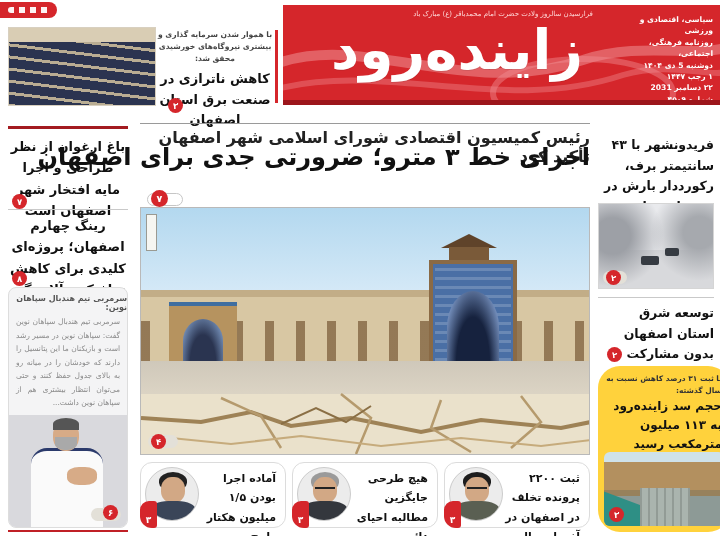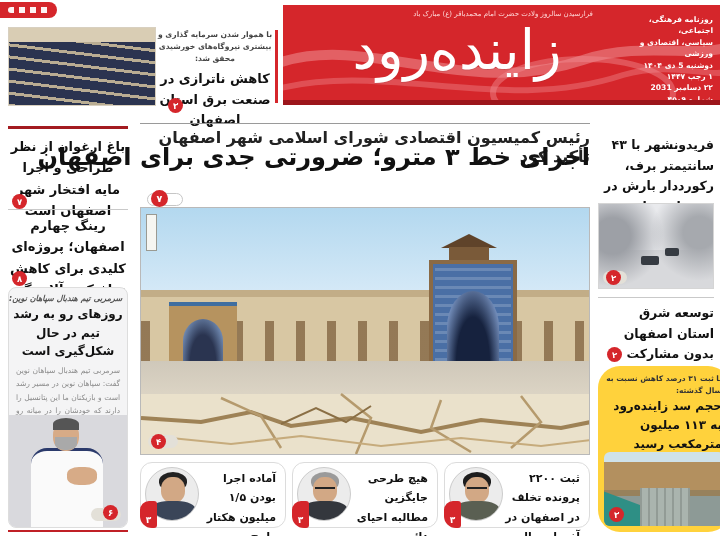--- a/index.html
+++ b/index.html
@@ -11,21 +11,21 @@
   }
   .abs { position:absolute; }
 
   
   #masthead { left:283px; top:5px; width:437px; height:100px; background:#d5262b; overflow:hidden; }
   #masthead .bottom-strip { position:absolute; left:0; bottom:0; width:100%; height:5px; background:#9c151b; }
   #masthead svg.waves { position:absolute; left:0; top:0; }
   #masthead .greeting { position:absolute; left:95px; top:5px; width:250px; text-align:center;
     color:#ffd9d9; font-size:7px; }
   #masthead .logo { position:absolute; left:6px; top:10px; width:336px; text-align:center;
-    color:#ffffff; font-size:55px; font-weight:400; line-height:1.3; letter-spacing:-2px;
+    color:#ffffff; font-size:55px; font-weight:700; line-height:1.3; letter-spacing:-2px;
     text-shadow:0 1px 0 rgba(0,0,0,.08); white-space:nowrap; }
   #masthead .info { position:absolute; right:7px; top:9px; width:100px; color:#ffffff;
     font-size:7.6px; line-height:1.5; text-align:right; font-weight:700; }
 
   
   .page-circle { background:#d5262b; color:#fff; border-radius:50%;
     width:15px; height:15px; display:flex; align-items:center; justify-content:center;
     font-size:8.5px; font-weight:bold; position:absolute; z-index:6; }
   .corner-pill { position:absolute; background:#e3e0d8; border-radius:8px; width:30px; height:13px; z-index:5; }
   .gray-divider { position:absolute; height:1px; background:#c9c9c9; }
@@ -122,21 +122,21 @@
   
   .ls { left:8px; width:120px; }
   #ls-redline { left:8px; top:126px; width:120px; height:2.5px; background:#a31b20; position:absolute; }
   #ls1 { top:136px; font-size:13px; line-height:1.65; text-align:center; }
   #ls1-circle { left:12px; top:194px; }
   #ls-div1 { left:8px; top:209px; width:120px; }
   #ls2 { top:215px; font-size:13px; line-height:1.65; text-align:center; }
   #ls2-circle { left:12px; top:271px; }
   #sports-box { left:8px; top:287px; width:120px; height:241px; background:#f4f4f5; border:1px solid #ddd;
     border-radius:8px; overflow:hidden; position:absolute; }
-  #sports-box .kicker { margin-top:6px; font-size:8px; color:#555; text-align:left;font-style:italic; }
+  #sports-box .kicker { margin-top:6px; font-size:8px; color:#555; text-align:right; }
   #sports-box .headline { font-size:12px; line-height:1.55; text-align:center; margin-top:2px; }
   #sports-box .body { font-size:7.5px; color:#8a8a8a; line-height:1.8; text-align:justify; padding:3px 7px 0; }
   #coach-photo { position:absolute; left:0; bottom:0; width:100%; height:112px; background:#d9d9dd; overflow:hidden; }
   #coach-head { position:absolute; left:44px; top:6px; width:26px; height:30px; border-radius:46%; background:#d7ab87; }
   #coach-hair { position:absolute; left:44px; top:3px; width:26px; height:12px; border-radius:50% 50% 0 0; background:#555; }
   #coach-beard { position:absolute; left:46px; top:22px; width:22px; height:13px; border-radius:0 0 45% 45%; background:#a9a9a9; }
   #coach-torso { position:absolute; left:22px; top:33px; width:72px; height:80px; border-radius:16px 16px 0 0;
     background:#fafafa; border-top:3px solid #2b3a6b; }
   #coach-hands { position:absolute; left:58px; top:52px; width:30px; height:18px; border-radius:40%; background:#d7ab87; }
   #coach-pill { right:6px; bottom:6px; left:auto; }
@@ -150,22 +150,22 @@
 
   <div id="masthead" class="abs">
     <svg class="waves" width="437" height="100" viewBox="0 0 437 100">
       <path d="M-10,60 C80,25 180,95 300,55 C360,35 420,55 450,40" stroke="#ef8f93" stroke-width="10" fill="none" opacity="0.55"></path>
       <path d="M-10,85 C100,55 220,110 340,70 C390,55 430,75 450,65" stroke="#ef8f93" stroke-width="6" fill="none" opacity="0.4"></path>
       <ellipse cx="300" cy="88" rx="90" ry="34" stroke="#ef8f93" stroke-width="6" fill="none" opacity="0.45"></ellipse>
     </svg>
     <div class="greeting">فرارسیدن سالروز ولادت حضرت امام محمدباقر (ع) مبارک باد</div>
     <div class="logo">زاینده‌رود</div>
     <div class="info">
+      <div>سیاسی، اقتصادی و ورزشی</div>
       <div>روزنامه فرهنگی، اجتماعی،</div>
-      <div>سیاسی، اقتصادی و ورزشی</div>
       <div>دوشنبه 5 دی ۱۴۰۴</div>
       <div>۱ رجب ۱۴۴۷</div>
       <div>۲۲ دسامبر 2031</div>
       <div>شماره ۴۵۰۹</div>
 
     </div>
     <div class="bottom-strip"></div>
   </div>
 
   <div id="corner-ribbon" class="abs">
@@ -268,21 +268,20 @@
 
   <div id="ls-redline"></div>
   <div id="ls1" class="abs ls headline">باغ ارغوان از نظر طراحی و اجرا مایه افتخار شهر اصفهان است</div>
   <div id="ls1-circle" class="page-circle">۷</div>
   <div id="ls-div1" class="abs gray-divider"></div>
   <div id="ls2" class="abs ls headline">رینگ چهارم اصفهان؛ پروژه‌ای کلیدی برای کاهش ترافیک و آلایندگی</div>
   <div id="ls2-circle" class="page-circle">۸</div>
 
   <div id="sports-box">
     <div class="kicker">سرمربی تیم هندبال سپاهان نوین:</div>
-    <div class="headline">روزهای رو به رشد تیم در حال شکل‌گیری است</div>
     <div class="body">سرمربی تیم هندبال سپاهان نوین گفت: سپاهان نوین در مسیر رشد است و بازیکنان ما این پتانسیل را دارند که خودشان را در میانه رو به بالای جدول حفظ کنند و حتی می‌توان انتظار بیشتری هم از سپاهان نوین داشت...</div>
     <div id="coach-photo">
       <div id="coach-torso"></div>
       <div id="coach-head"></div>
       <div id="coach-hair"></div>
       <div id="coach-beard"></div>
       <div id="coach-hands"></div>
       <div class="corner-pill" id="coach-pill"></div>
       <div class="page-circle" id="coach-circle">۶</div>
     </div>

